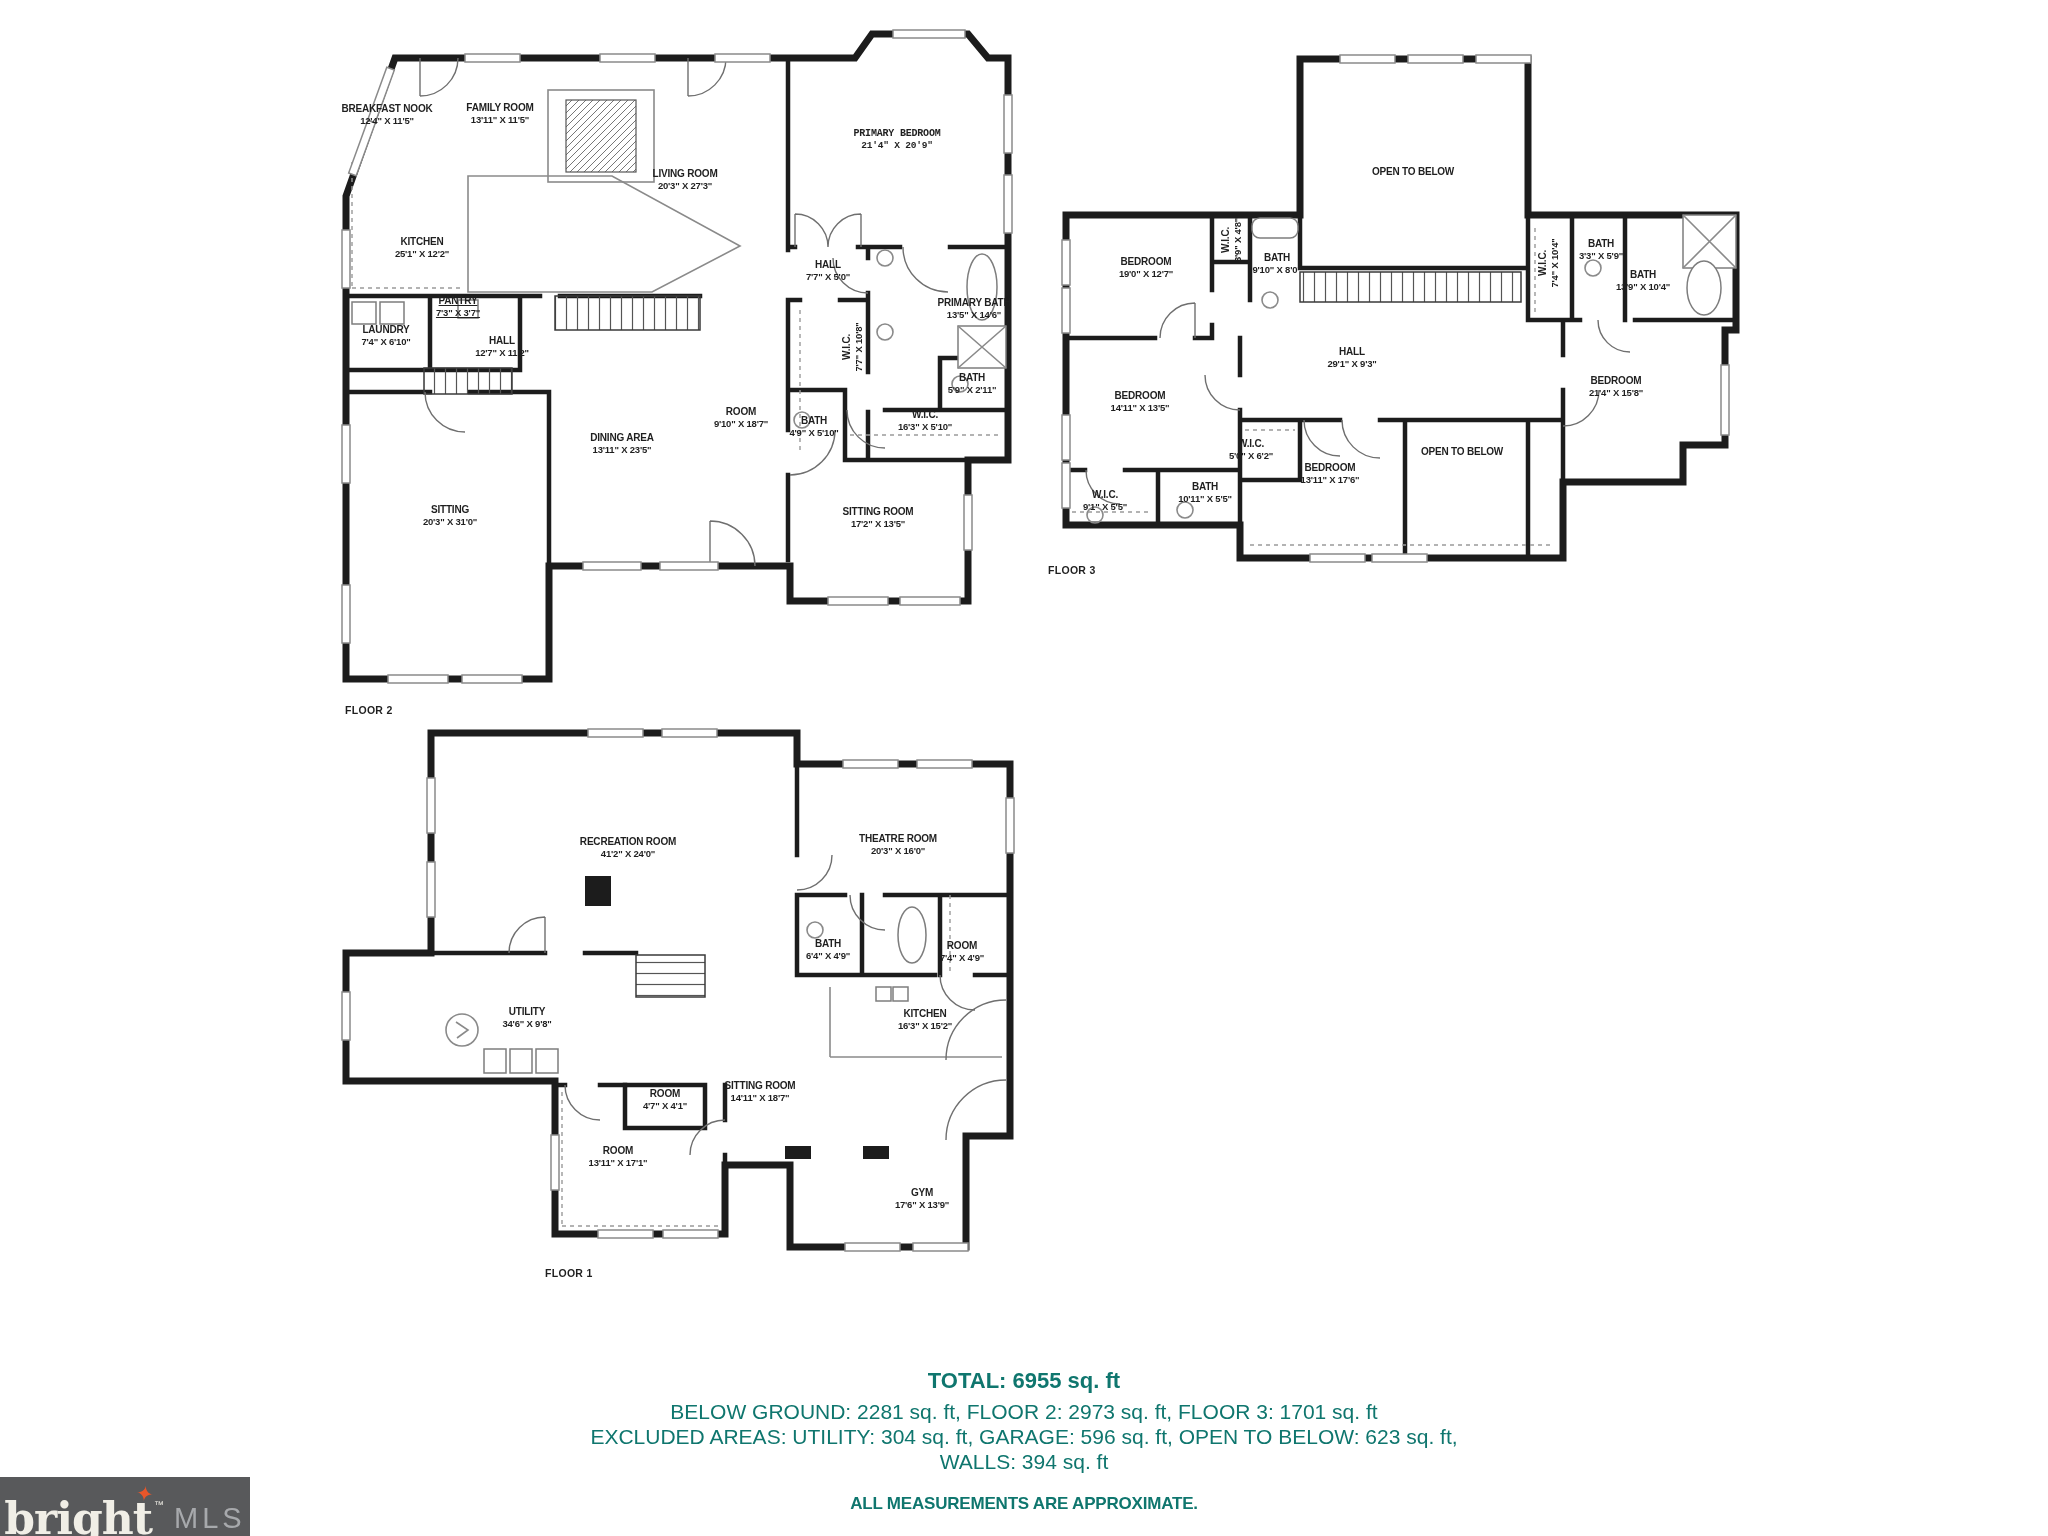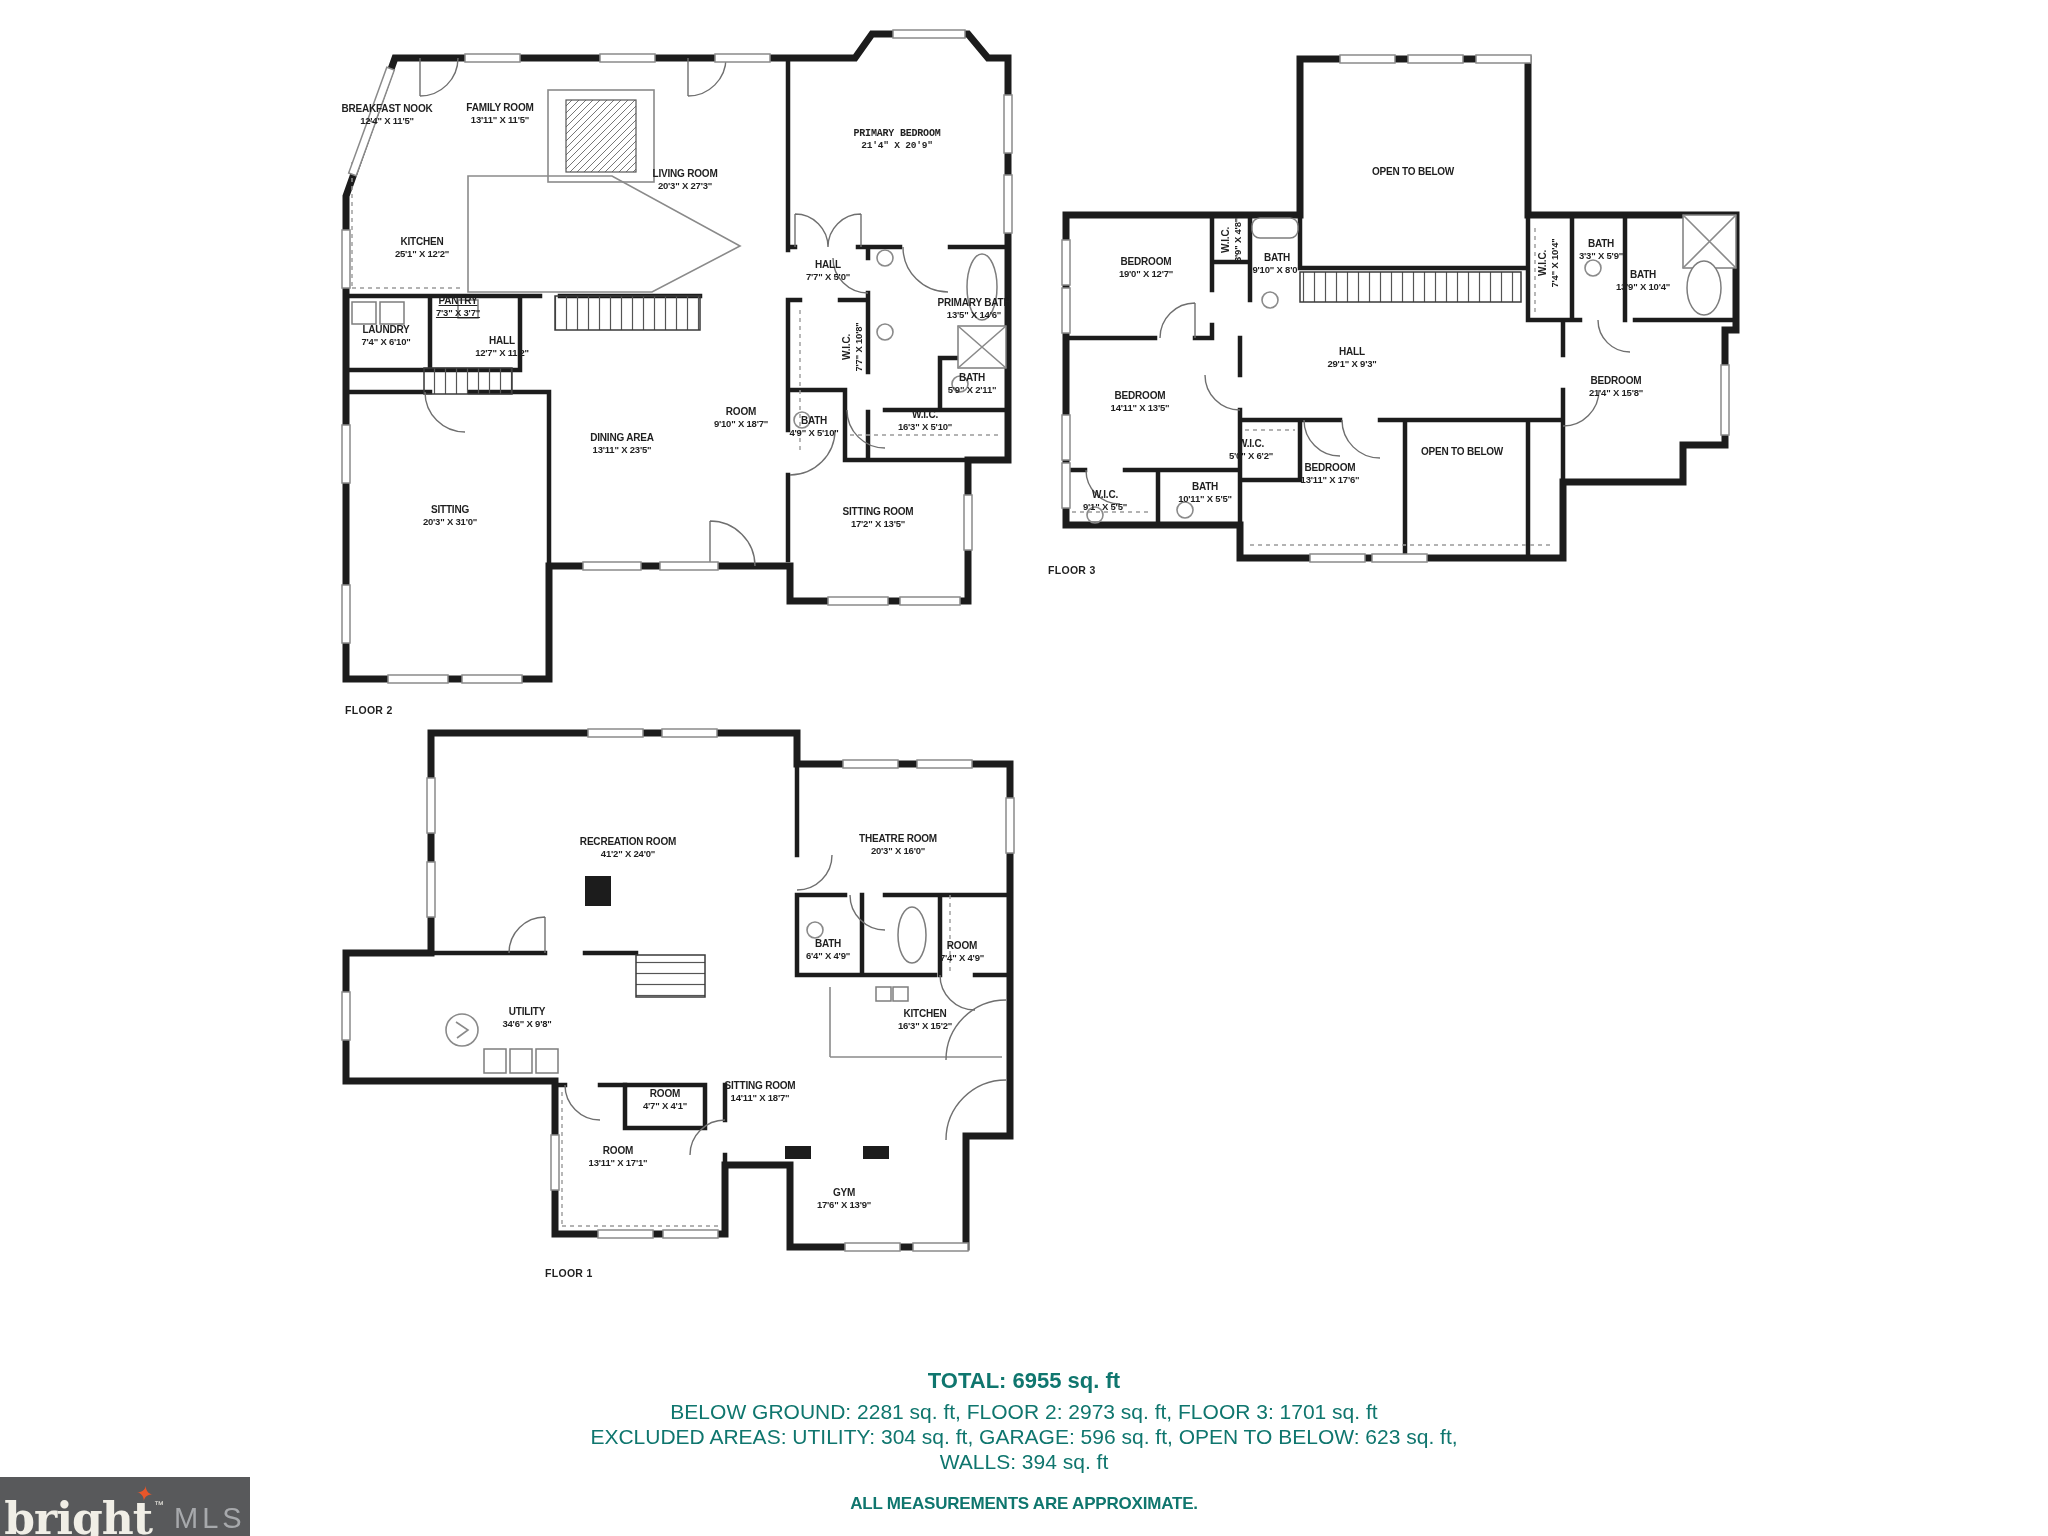--- a/index.html
+++ b/index.html
@@ -386,21 +386,21 @@
         <div class="rd">14'11" X 18'7"</div>
       </div>
       <div class="room-label" style="left: 665px; top: 1100px;">
         <div class="rn">ROOM</div>
         <div class="rd">4'7" X 4'1"</div>
       </div>
       <div class="room-label" style="left: 618px; top: 1157px;">
         <div class="rn">ROOM</div>
         <div class="rd">13'11" X 17'1"</div>
       </div>
-      <div class="room-label" style="left: 844px; top: 1199px;">
+      <div class="room-label" style="left: 922px; top: 1199px;">
         <div class="rn">GYM</div>
         <div class="rd">17'6" X 13'9"</div>
       </div>
       <div class="floor-tag" style="left: 545px; top: 1273px;">FLOOR 1</div>
     </div>
 
   <div class="summary">
     <div class="s-total">TOTAL: 6955 sq. ft</div>
     <div class="s-line">BELOW GROUND: 2281 sq. ft, FLOOR 2: 2973 sq. ft, FLOOR 3: 1701 sq. ft</div>
     <div class="s-line">EXCLUDED AREAS: UTILITY: 304 sq. ft, GARAGE: 596 sq. ft, OPEN TO BELOW: 623 sq. ft,</div>

